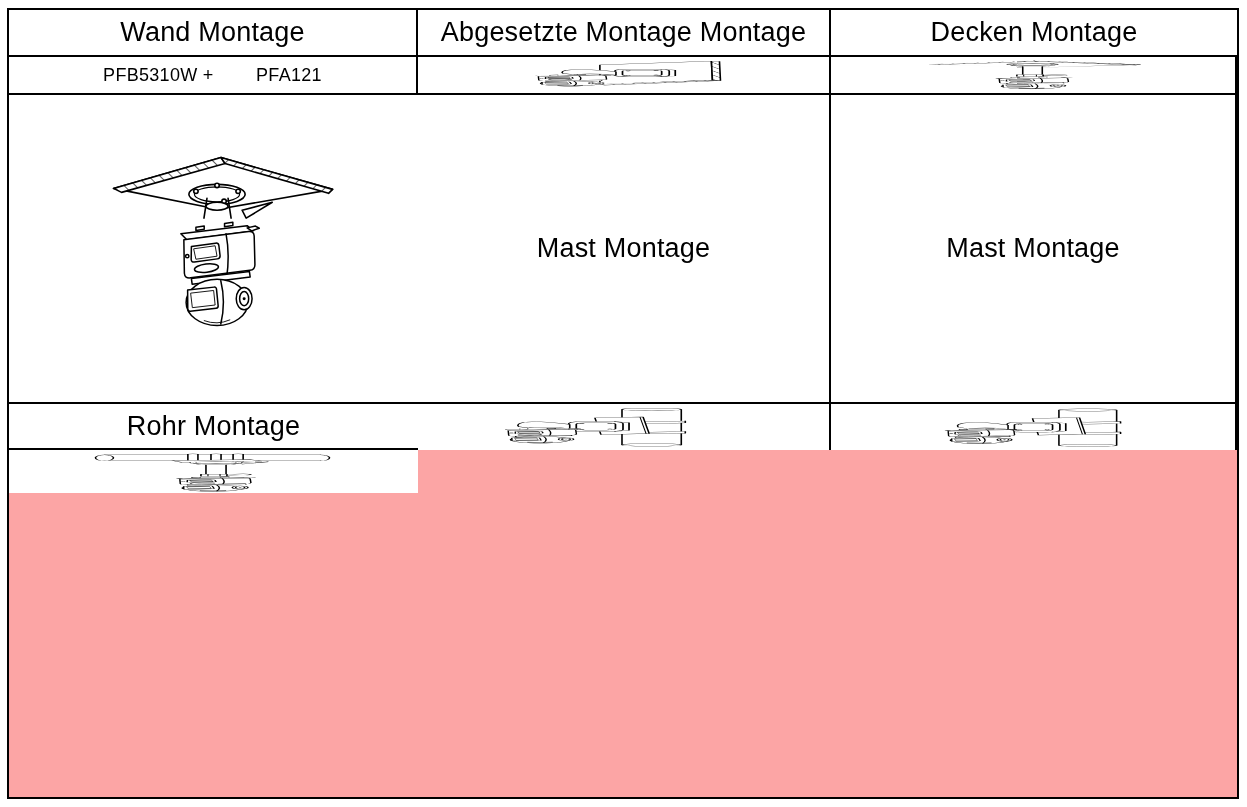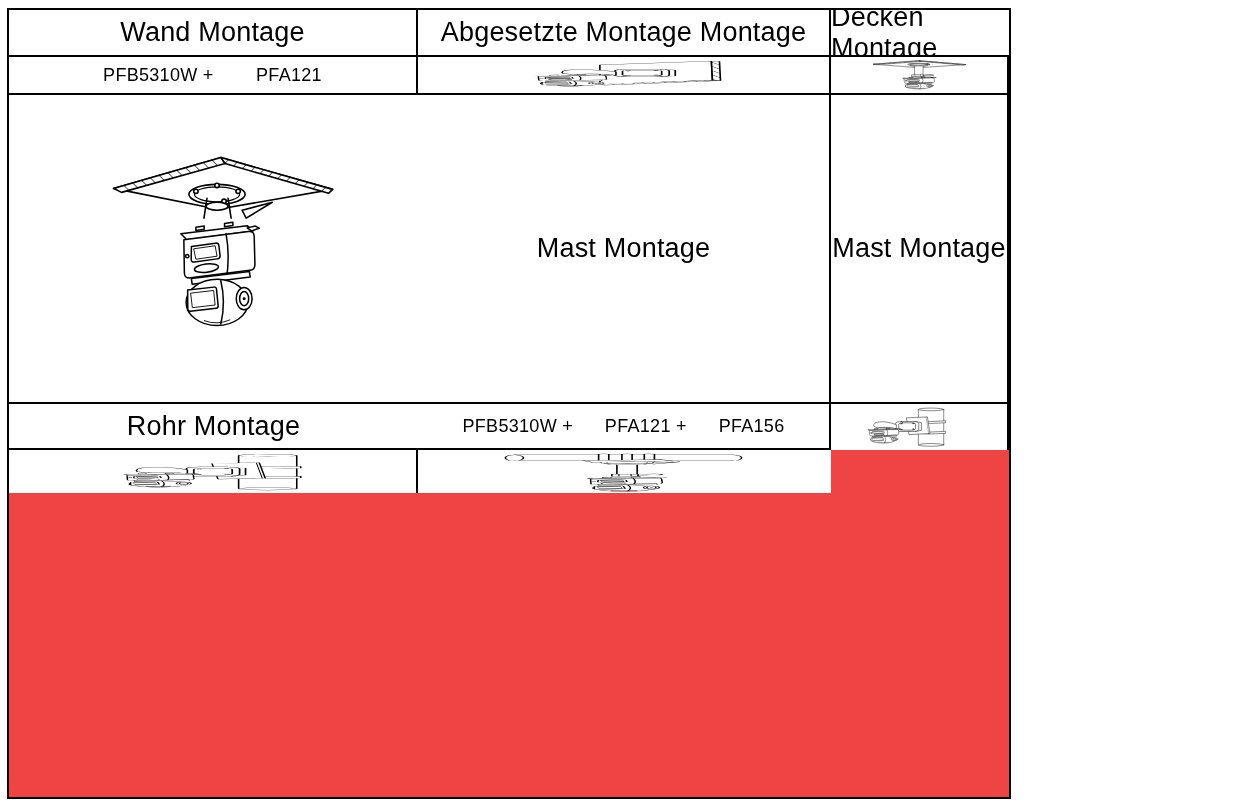--- a/index.html
+++ b/index.html
@@ -1,23 +1,23 @@
 <!DOCTYPE html>
 <html><head>
 <meta charset="utf-8">
 <style>
   html,body{margin:0;padding:0;background:#fff;}
   body{width:1247px;height:807px;position:relative;font-family:"Liberation Sans",sans-serif;color:#000;}
   .sheet{
-    position:absolute;left:7px;top:8px;width:1004px;height:791px;
+    position:absolute;left:7px;top:8px;width:1232px;height:791px;
     box-sizing:border-box;border:2px solid #000;
     display:grid;
     grid-template-columns:409px 413px 1fr;
     grid-template-rows:47px 38px 309px 46px 43px 1fr;
-    background:#ef4444;
+    background:#fca5a5;
   }
   .cellgroup{display:contents;}
   .tcell,.pcell,.fcell{box-sizing:border-box;background:#fff;overflow:hidden;}
   .bR{border-right:2px solid #000;}
   .bB{border-bottom:2px solid #000;}
   .tcell{display:flex;align-items:center;justify-content:center;
          font-size:27px;letter-spacing:0.2px;}
   .pcell{display:flex;align-items:center;justify-content:center;
          font-size:18px;white-space:pre;letter-spacing:0.3px;text-align:right;}
   .fcell{position:relative;}
@@ -170,21 +170,20 @@
       <g>
         <use href="#cam" transform="translate(168,124) scale(0.75)"></use>
       </g>
     </svg>
   </div>
 
   <div class="tcell bR bB">Mast Montage</div>
   <div class="tcell bR bB">Mast Montage</div>
   <div class="tcell bB">Rohr Montage</div>
 
-  <div class="pcell bR bB">PFB5310W +      PFA121 +      PFA156</div>
 
   <div class="fcell bR">
     <svg viewBox="0 0 409 306" preserveAspectRatio="none">
       <g>
           <use href="#mastScene"></use>
         </g>
     </svg>
   </div>
 
   <div class="fcell bR">

